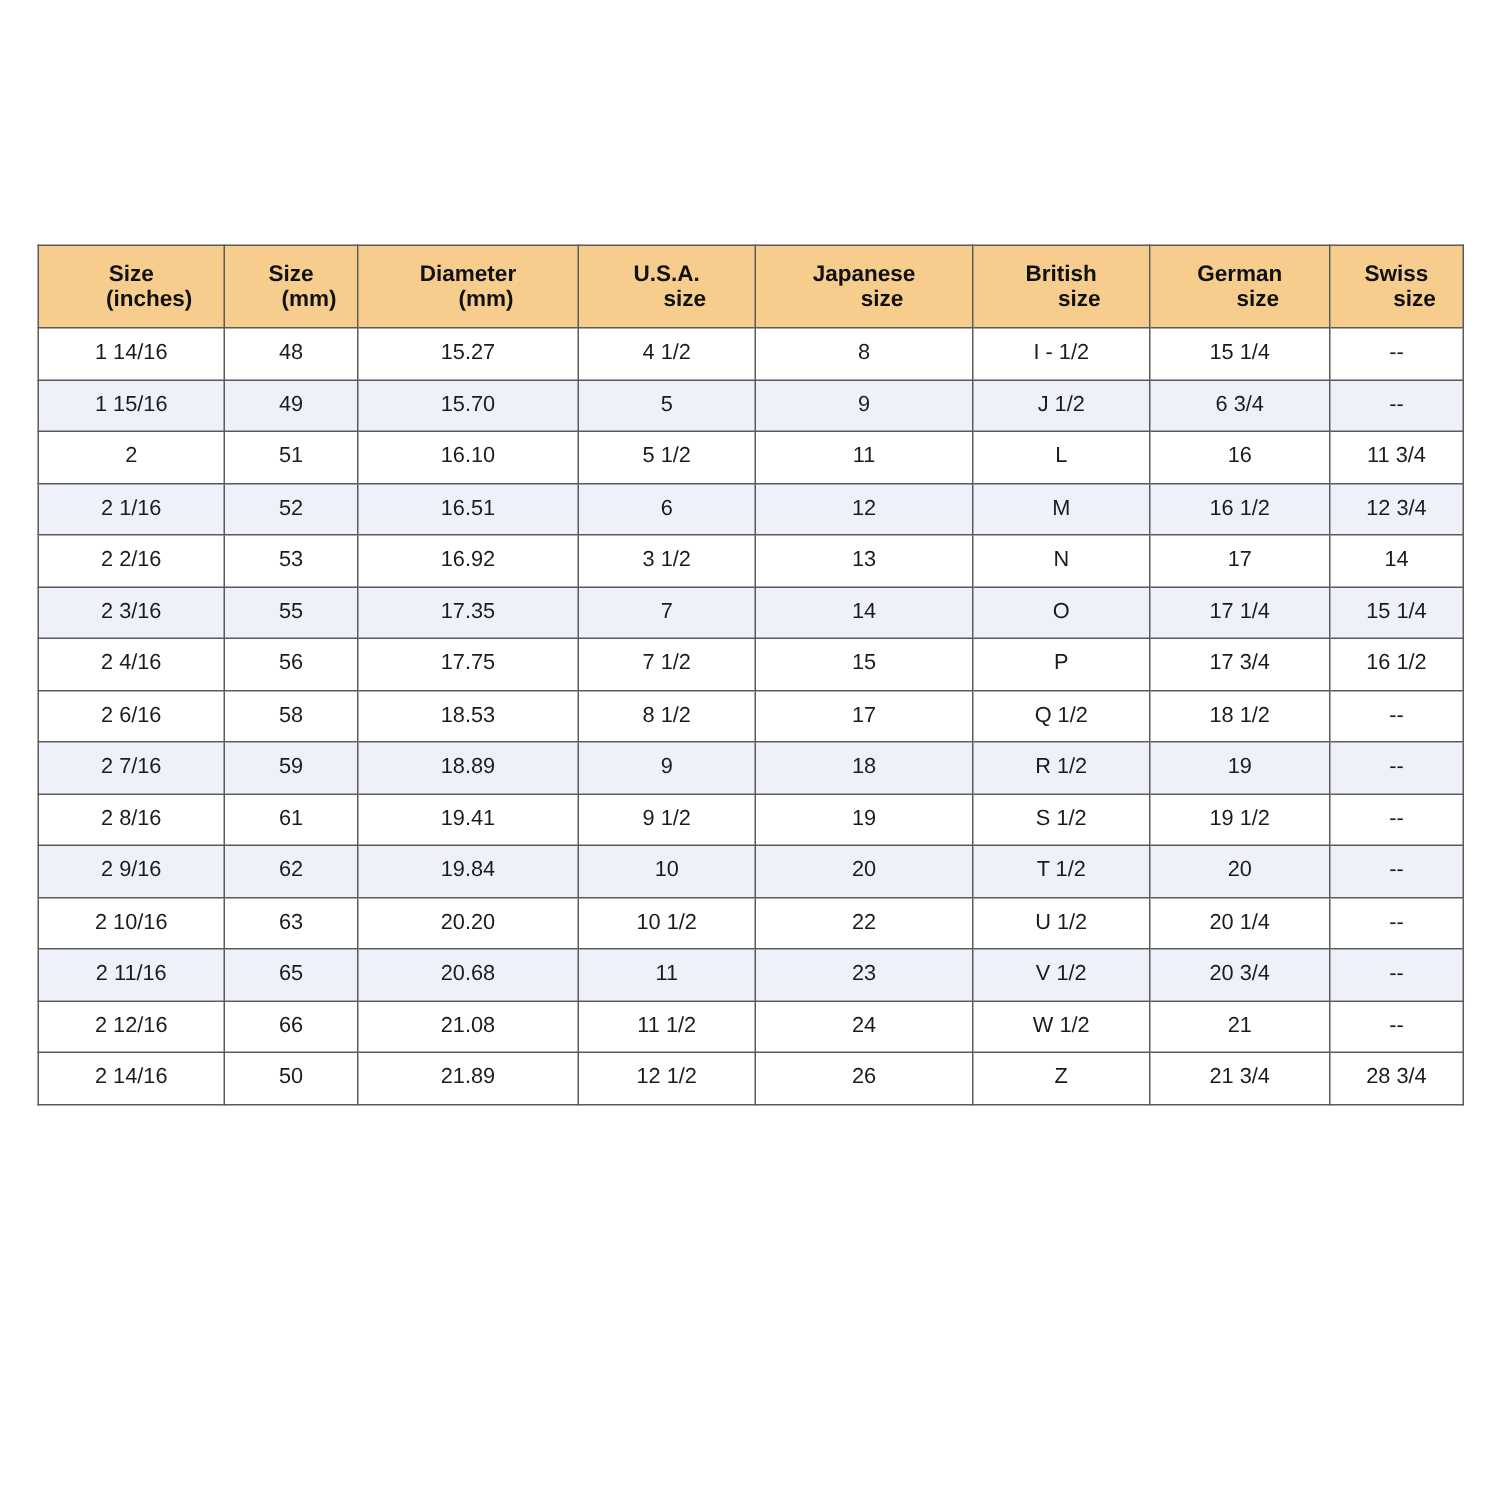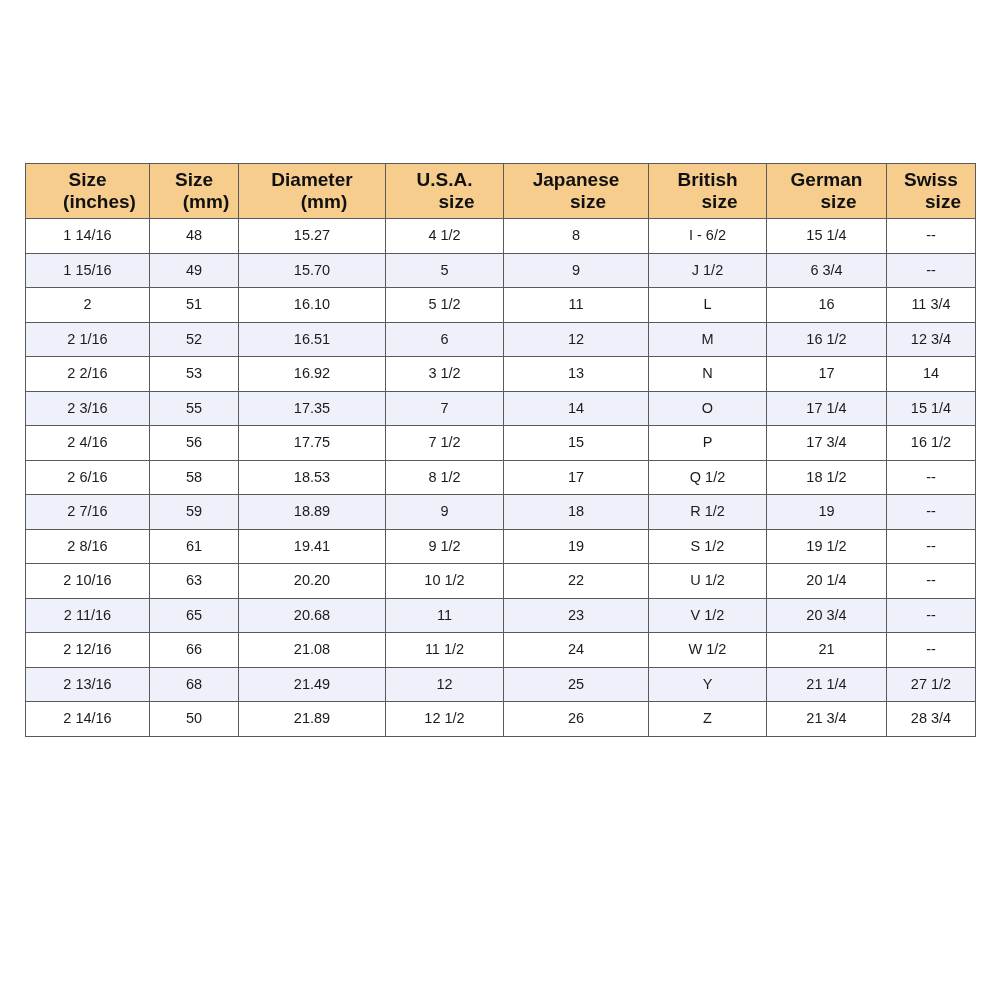--- a/index.html
+++ b/index.html
@@ -36,21 +36,21 @@
     vertical-align: middle;
     font-size: 14.5px;
     color: #1b1b1b;
     padding: 0;
     height: 33.5px;
     line-height: 1.15;
   }
   table.size-chart thead th {
     background: #f7cd8e;
     font-weight: bold;
-    font-size: 19px;
+    font-size: 15px;
     height: 54px;
     color: #111111;
   }
   table.size-chart thead th .line2 {
     display: block;
     padding-left: 24px;
   }
   table.size-chart tbody tr.row-odd td {
     background: #ffffff;
   }
@@ -119,21 +119,21 @@
           </th>
         </tr>
       </thead>
       <tbody id="table-body">
           <tr class="row-odd">
             <td>1 14/16</td>
             <td>48</td>
             <td>15.27</td>
             <td>4 1/2</td>
             <td>8</td>
-            <td>I - 6/2</td>
+            <td>I - 1/2</td>
             <td>15 1/4</td>
             <td>--</td>
           </tr>
           <tr class="row-even">
             <td>1 15/16</td>
             <td>49</td>
             <td>15.70</td>
             <td>5</td>
             <td>9</td>
             <td>J 1/2</td>
@@ -213,20 +213,30 @@
           <tr class="row-odd">
             <td>2 8/16</td>
             <td>61</td>
             <td>19.41</td>
             <td>9 1/2</td>
             <td>19</td>
             <td>S 1/2</td>
             <td>19 1/2</td>
             <td>--</td>
           </tr>
+          <tr class="row-even">
+            <td>2 9/16</td>
+            <td>62</td>
+            <td>19.84</td>
+            <td>10</td>
+            <td>20</td>
+            <td>T 1/2</td>
+            <td>20</td>
+            <td>--</td>
+          </tr>
           <tr class="row-odd">
             <td>2 10/16</td>
             <td>63</td>
             <td>20.20</td>
             <td>10 1/2</td>
             <td>22</td>
             <td>U 1/2</td>
             <td>20 1/4</td>
             <td>--</td>
           </tr>
@@ -242,30 +252,20 @@
           </tr>
           <tr class="row-odd">
             <td>2 12/16</td>
             <td>66</td>
             <td>21.08</td>
             <td>11 1/2</td>
             <td>24</td>
             <td>W 1/2</td>
             <td>21</td>
             <td>--</td>
-          </tr>
-          <tr class="row-even">
-            <td>2 13/16</td>
-            <td>68</td>
-            <td>21.49</td>
-            <td>12</td>
-            <td>25</td>
-            <td>Y</td>
-            <td>21 1/4</td>
-            <td>27 1/2</td>
           </tr>
           <tr class="row-odd">
             <td>2 14/16</td>
             <td>50</td>
             <td>21.89</td>
             <td>12 1/2</td>
             <td>26</td>
             <td>Z</td>
             <td>21 3/4</td>
             <td>28 3/4</td>

